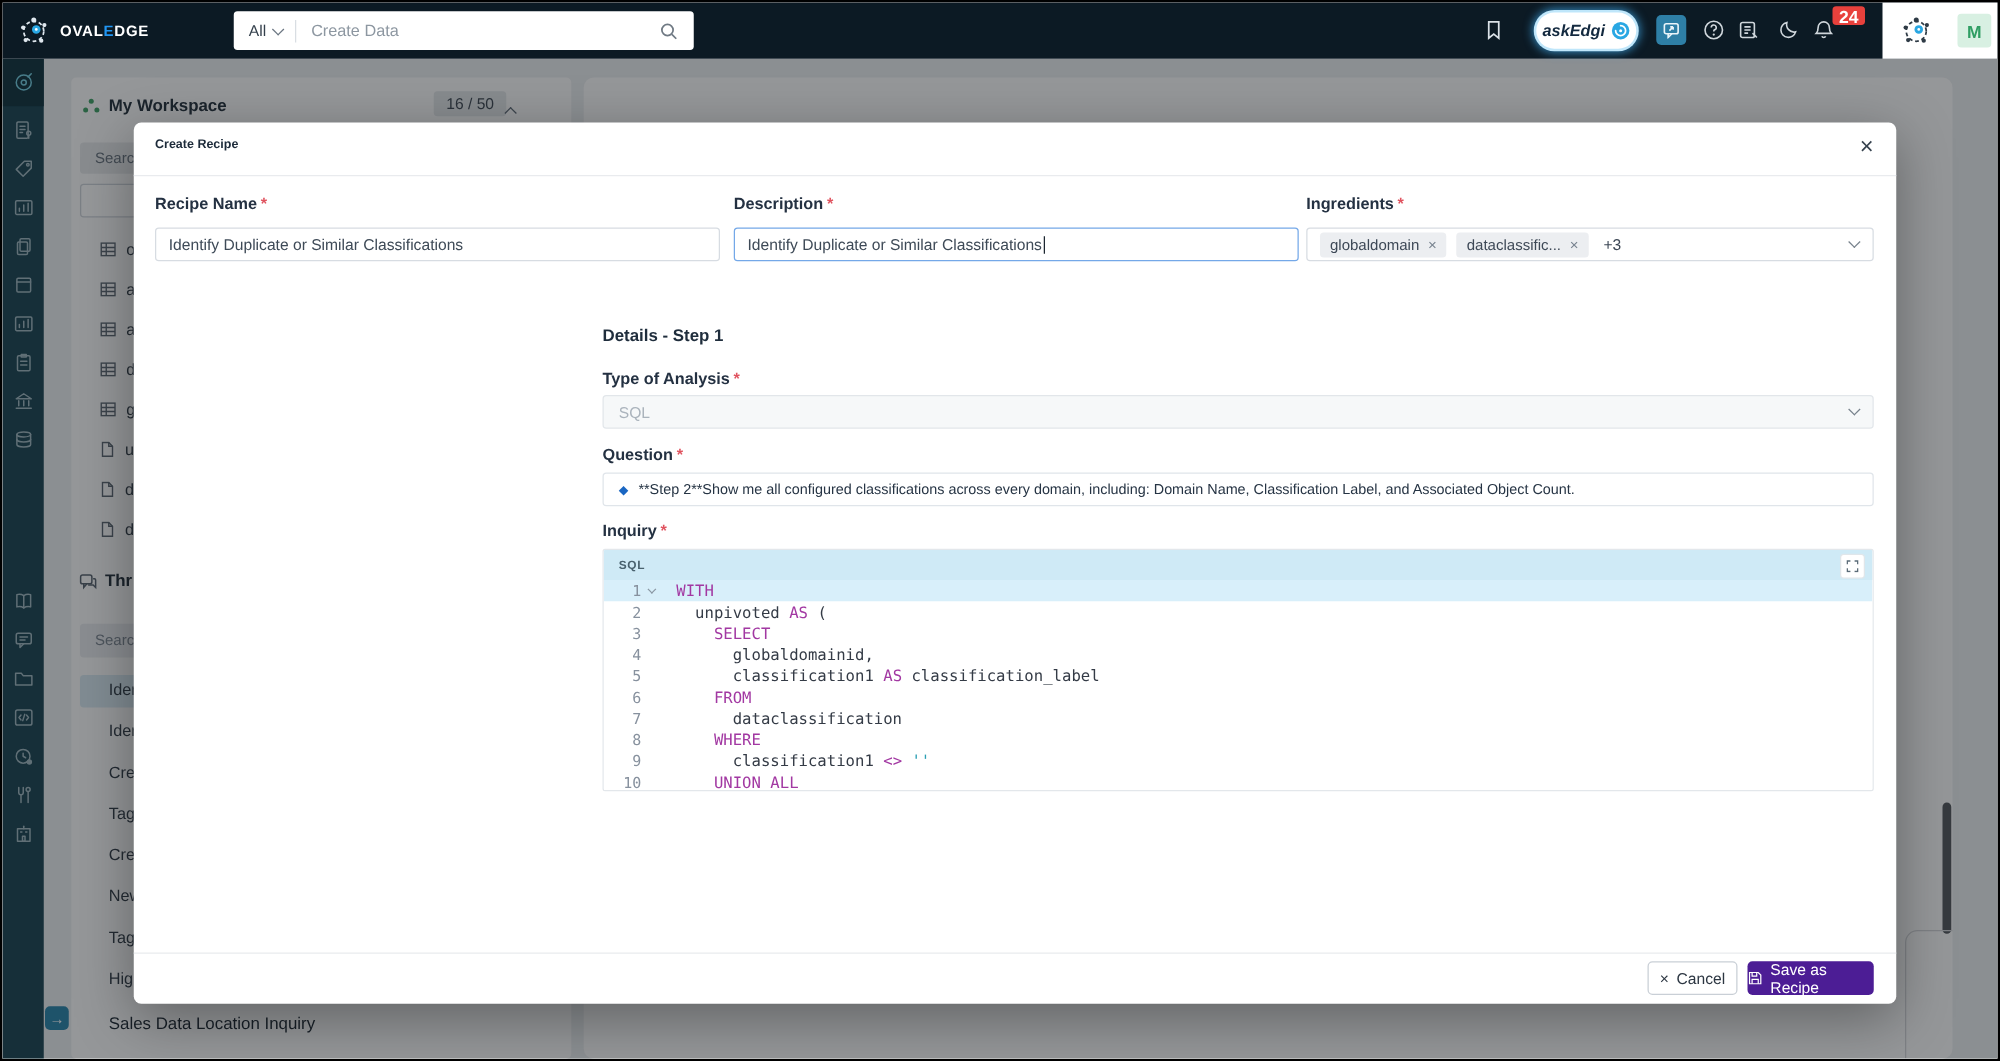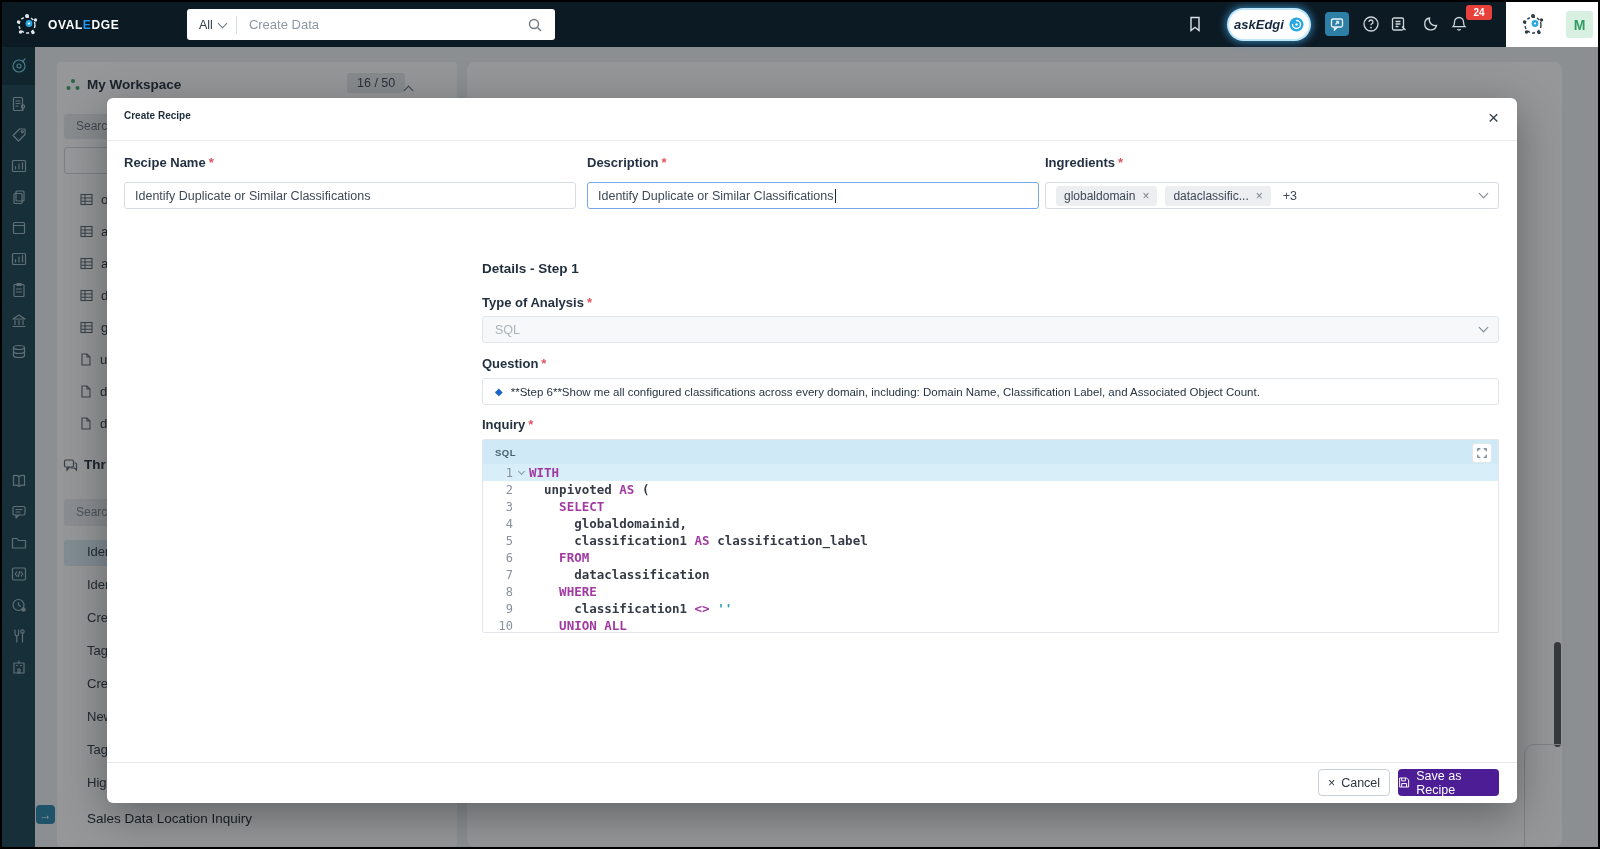--- a/index.html
+++ b/index.html
@@ -18,21 +18,21 @@
   .chev{display:inline-block;width:6px;height:6px;border-right:1.5px solid currentColor;border-bottom:1.5px solid currentColor;
     transform:rotate(45deg);margin-top:-3px;}
   .chev.up{transform:rotate(-135deg);margin-top:3px;}
   .tb-ic{position:absolute;top:13px;color:#dbe2e8;}
   .askedgi{position:absolute;left:1227px;top:8px;width:80px;height:29px;background:#fff;border-radius:15px;
     display:flex;align-items:center;justify-content:center;gap:5px;box-shadow:0 0 0 2px #bfe6fa,0 0 8px 3px rgba(64,170,235,.75);}
   .askedgi span{font-size:13px;font-weight:bold;font-style:italic;color:#13293f;}
   .teal-sq{position:absolute;left:1323px;top:10px;width:24px;height:24px;background:#2e7fa6;border-radius:4px;
     display:flex;align-items:center;justify-content:center;color:#eaf4f9;}
   .badge{position:absolute;left:1464px;top:3px;min-width:22px;height:15px;background:#e8413c;color:#fff;border-radius:3px;
-    font-size:10px;font-weight:bold;display:flex;align-items:center;justify-content:center;padding:0 2px;}
+    font-size:14px;font-weight:bold;display:flex;align-items:center;justify-content:center;padding:0 2px;}
   .avatar-panel{position:absolute;left:1504px;top:0;right:0;bottom:0;background:#fff;}
   .avatar-m{position:absolute;left:60px;top:9px;width:27px;height:27px;background:#d8f0e2;color:#2f9e63;border-radius:3px;
     font-size:14px;font-weight:bold;display:flex;align-items:center;justify-content:center;}
   
   .workspace{position:absolute;top:45px;left:0;right:0;bottom:0;background:#eceef0;overflow:hidden;}
   .sidebar{position:absolute;left:0;top:0;bottom:0;width:33px;background:#16414f;display:flex;flex-direction:column;align-items:center;}
   .sb-icon{width:20px;height:18px;display:flex;align-items:center;justify-content:center;color:#9db4bd;margin-bottom:13px;}
   .sb-icon.active{width:33px;height:38px;background:#0b2e3a;color:#72cde0;margin-bottom:10px;}
   .sb-icon.gap{margin-top:98px;}
   .sb-expand{position:absolute;left:34px;top:758px;width:19px;height:19px;background:#2581a8;border-radius:4px;color:#fff;
@@ -87,21 +87,21 @@
   .ed-head{height:24px;background:#cfeaf6;display:flex;align-items:center;position:relative;}
   .ed-lang{font-size:9.5px;font-weight:bold;color:#49626f;letter-spacing:.5px;margin-left:12px;}
   .ed-expand{position:absolute;right:6px;top:3px;width:18px;height:18px;background:#fff;border:1px solid #e0e6ea;
     border-radius:3px;color:#5a6b77;display:flex;align-items:center;justify-content:center;}
   .ed-body{height:170px;background:#fff;font-family:"DejaVu Sans Mono",monospace;font-size:12.5px;overflow:hidden;}
   .ed-row{height:17px;display:flex;align-items:center;}
   .ed-row.hl{background:#d8effa;}
   .ed-num{width:30px;text-align:right;color:#87919e;font-size:12px;flex:none;}
   .ed-fold{width:16px;flex:none;color:#8a97a3;display:flex;justify-content:center;}
   .ed-fold .chev{width:4px;height:4px;}
-  .codeln{white-space:pre;font-weight:bold;}
+  .codeln{white-space:pre;margin-left:12px;}
   .kw{color:#a238a2;} .id{color:#343b46;} .str{color:#2b9fb3;}
   .btn{height:27px;border-radius:4px;font-size:12.5px;display:flex;align-items:center;justify-content:center;gap:6px;}
   .btn-cancel{border:1px solid #c9cfd6;background:#fff;color:#2c3642;}
   .btn-save{background:#4c1d95;color:#fff;}
 </style>
 </head>
 <body>
 
 <div class="screen">
 
@@ -460,21 +460,21 @@
 
       <div class="m-abs f-label" style="left:375px;top:197px"><span>Type of Analysis</span><span class="req">*</span></div>
       <div class="m-abs d-select" style="left:375px;top:218px;width:1017px">
           <span>SQL</span>
           <span class="sel-chev chev"></span>
         </div>
 
       <div class="m-abs f-label" style="left:375px;top:258px"><span>Question</span><span class="req">*</span></div>
       <div class="m-abs q-box" style="left:375px;top:280px;width:1017px">
         <span class="q-diamond">◆</span>
-        <span class="q-text">**Step 6**Show me all configured classifications across every domain, including: Domain Name, Classification Label, and Associated Object Count.</span>
+        <span class="q-text">**Step 2**Show me all configured classifications across every domain, including: Domain Name, Classification Label, and Associated Object Count.</span>
       </div>
 
       <div class="m-abs f-label" style="left:375px;top:319px"><span>Inquiry</span><span class="req">*</span></div>
       <div class="m-abs editor" style="left:375px;top:341px;width:1017px;height:194px">
         <div class="ed-head">
           <span class="ed-lang">SQL</span>
           <span class="ed-expand">
             <svg width="10" height="10" viewBox="0 0 12 12" fill="none" stroke="#5a6b77" stroke-width="1.3">
                 <path d="M1 4V1h3M8 1h3v3M11 8v3H8M4 11H1V8"></path>
               </svg>

